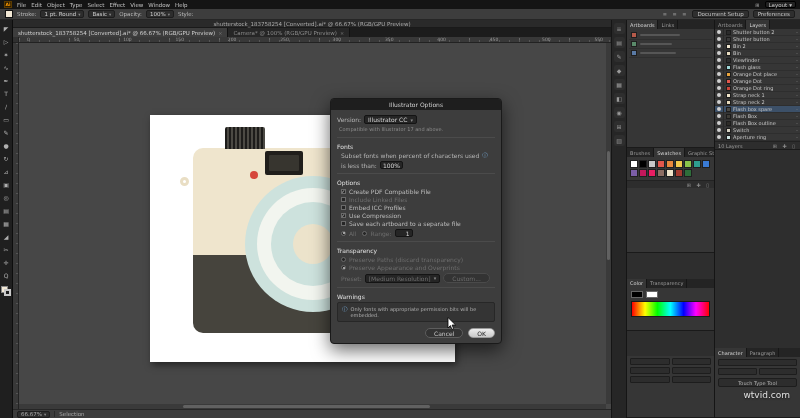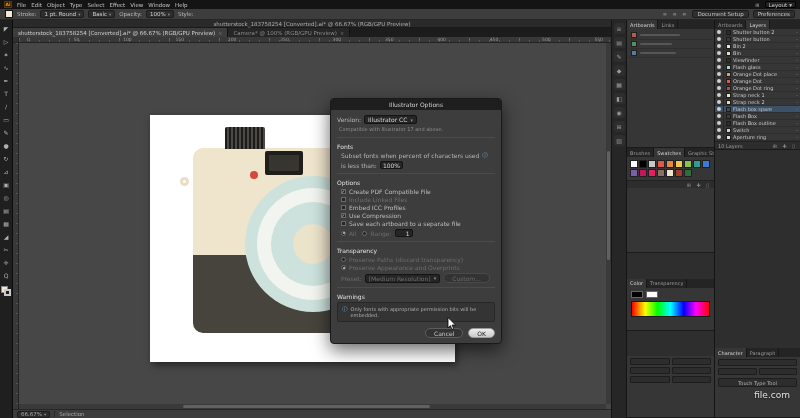--- a/index.html
+++ b/index.html
@@ -616,14 +616,14 @@
         <span class="dbtn cancel">Cancel</span>
         <span class="dbtn ok">OK</span>
       </div>
     </div>
   </div>
 
   <svg class="cursor" width="10" height="14" viewBox="0 0 10 14">
     <path d="M1,0.5 L1,11 L3.4,8.6 L4.9,12.4 L6.6,11.6 L5.1,8 L8.6,8 Z" fill="#ffffff" stroke="#000000" stroke-width="0.8"></path>
   </svg>
 
-  <div class="watermark">file.com</div>
+  <div class="watermark">wtvid.com</div>
 </div>
 
 </body></html>

